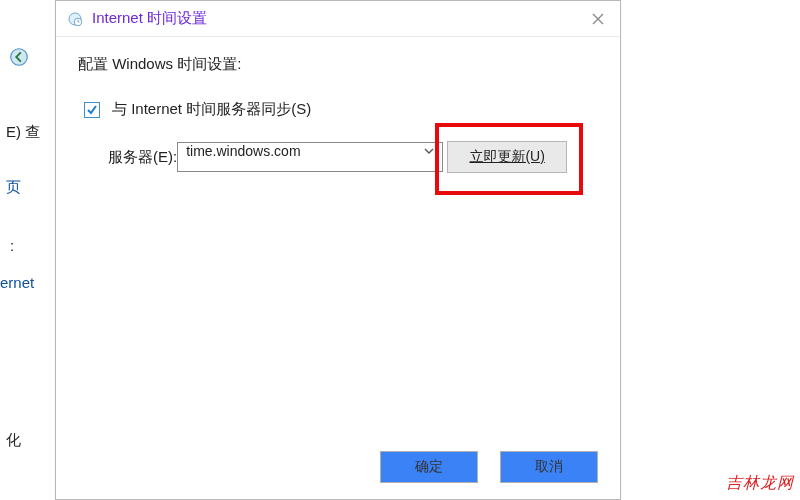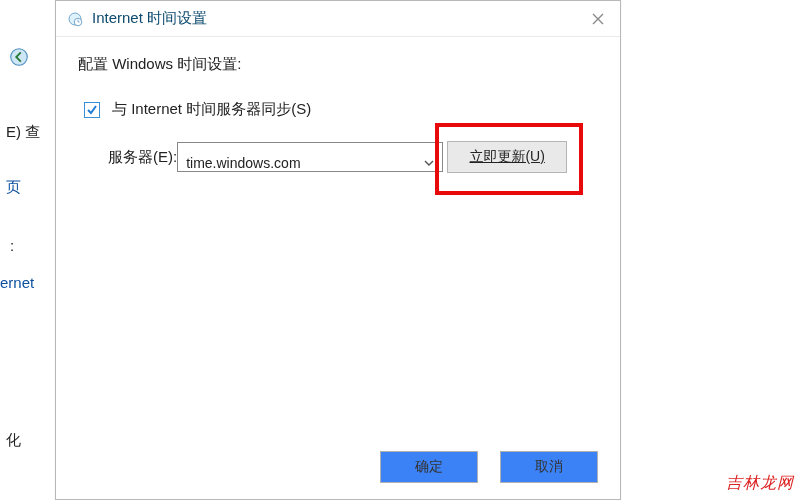--- a/index.html
+++ b/index.html
@@ -37,21 +37,21 @@
       height: 500px;
       background: #fff;
       border: 1px solid #b8b8b8;
       box-shadow: 0 0 1px rgba(0,0,0,.1);
     }
     .titlebar {
       height: 36px;
       display:flex;
       align-items:center;
       padding: 0 10px;
-      color:#0c4a6e;
+      color:#6d28d9;
       font-size:15px;
       border-bottom:1px solid #eaeaea;
       position:relative;
     }
     .titlebar .app-icon { margin-right:8px; display:flex; }
     .titlebar .app-icon svg { width:18px; height:18px; }
     .titlebar .close {
       position:absolute; right:8px; top:4px;
       width:28px; height:28px;
       display:flex; align-items:center; justify-content:center;
@@ -68,21 +68,21 @@
     .checkbox svg { width:12px; height:12px; }
     .server-row {
       display:flex; align-items:center; margin-left:30px;
     }
     .server-label { font-size:15px; }
     .combo {
       flex: 0 0 266px;
       height:30px;
       border:1px solid #888;
       background:#fff;
-      display:flex; align-items:flex-end; justify-content:space-between;
+      display:flex; align-items:flex-start; justify-content:space-between;
       padding:0 8px 0 8px;
       font-size:14px;
     }
     .combo .chev { color:#555; }
     .update-wrap {
       position:relative;
       margin-left:4px;
       text-decoration:underline;
     }
     .update-btn {

